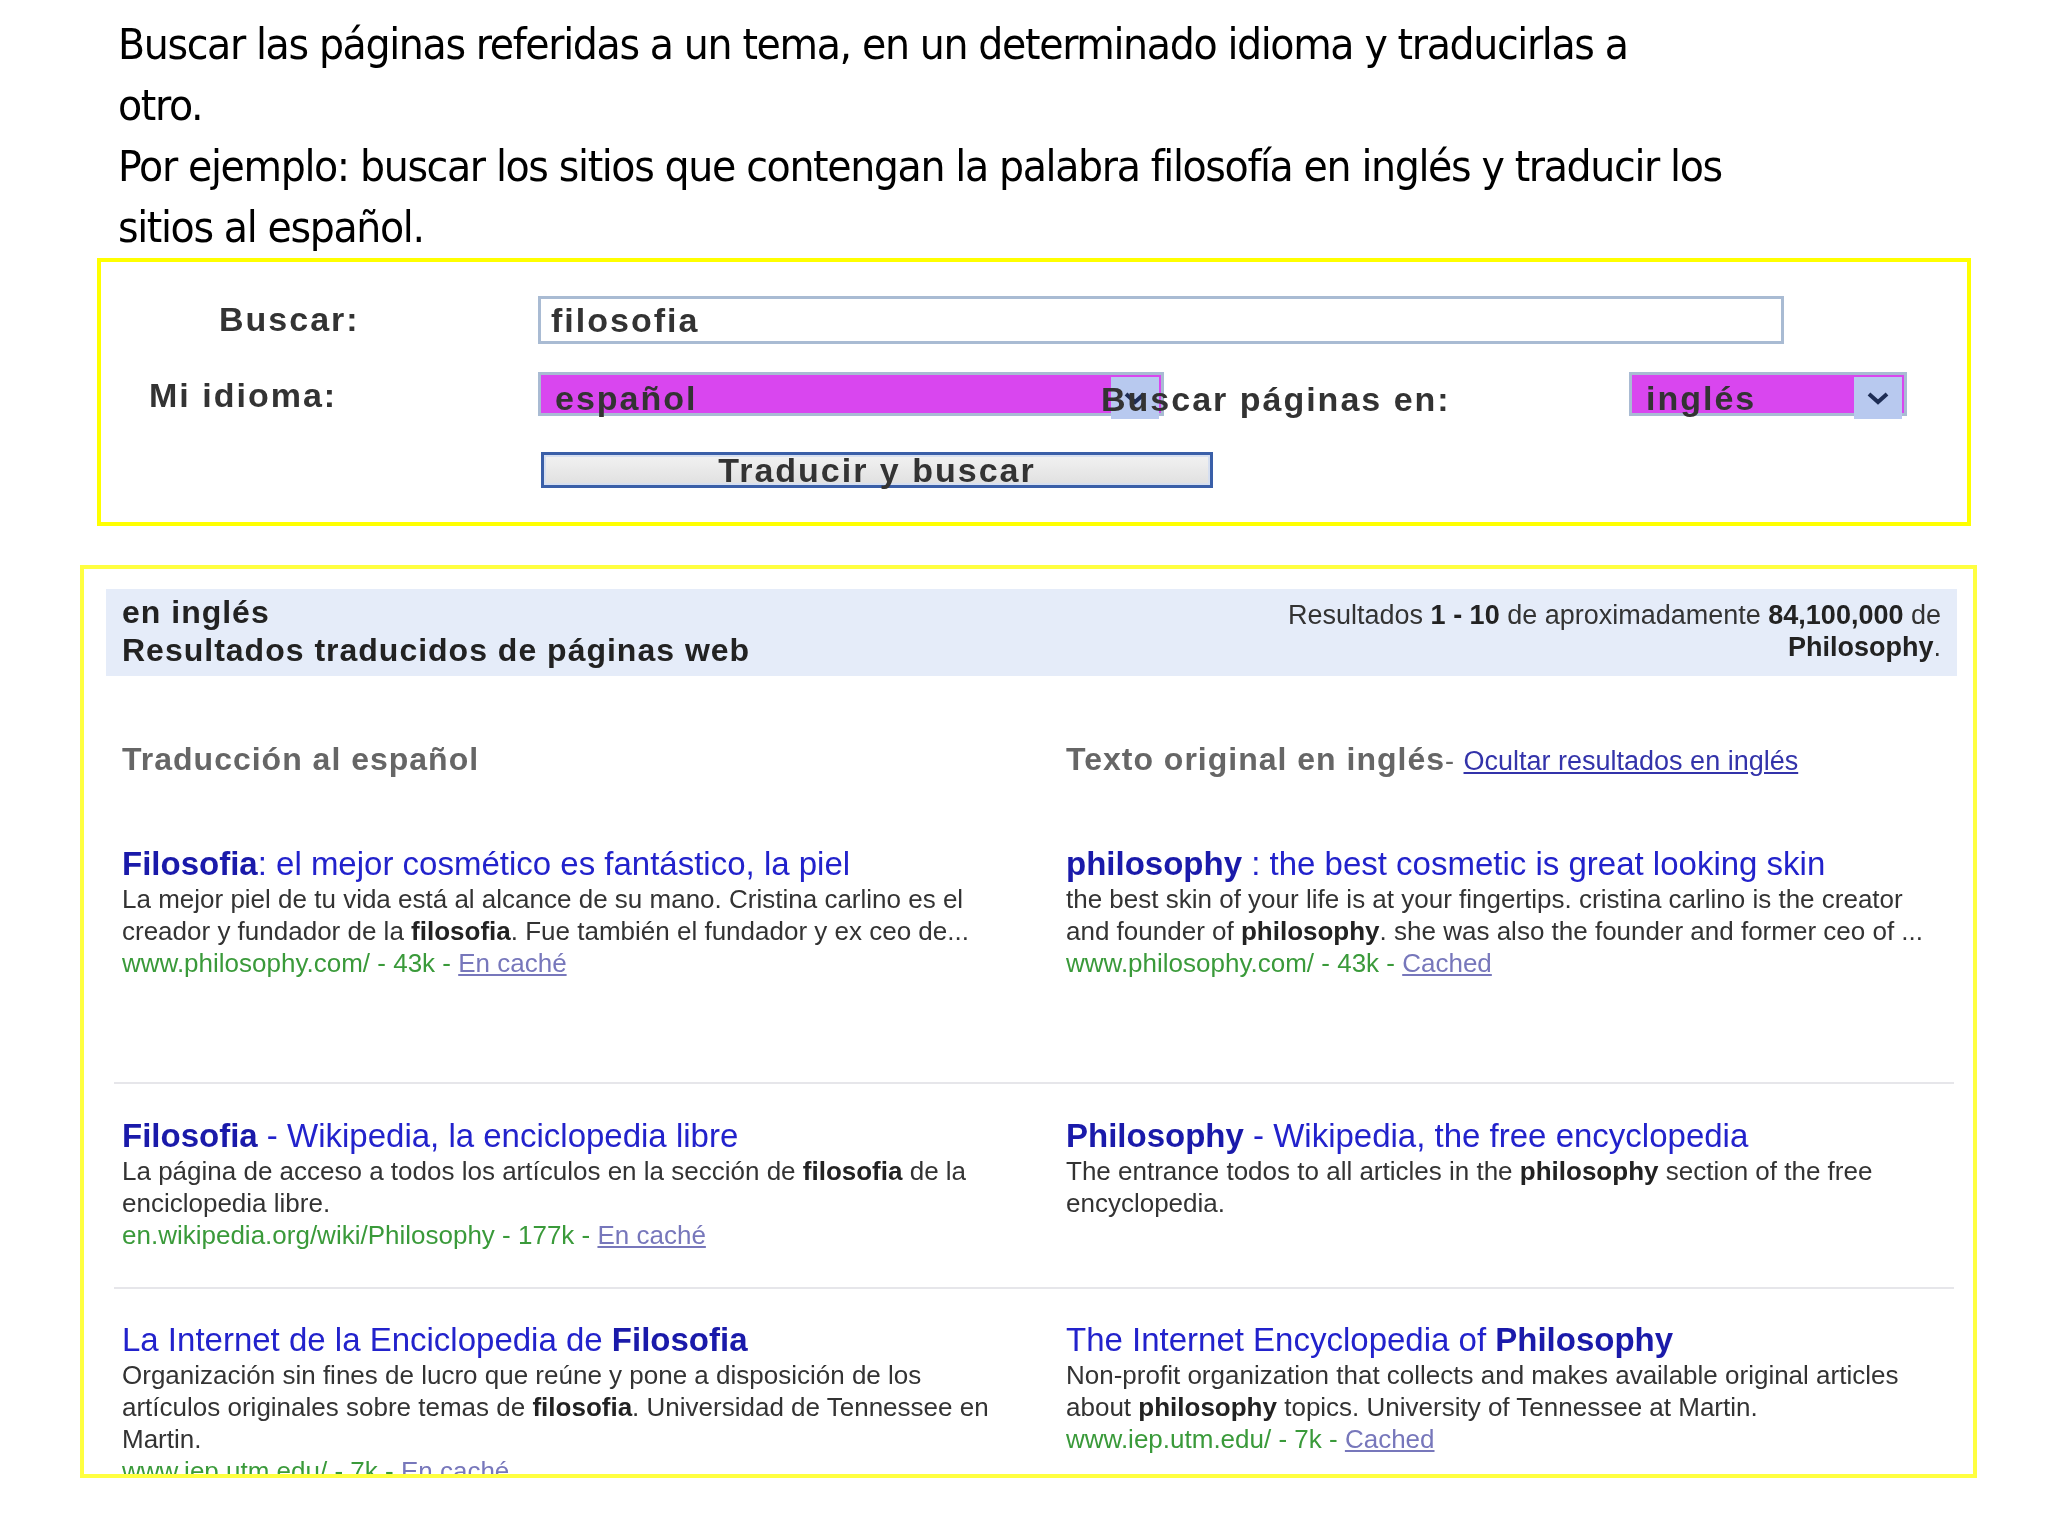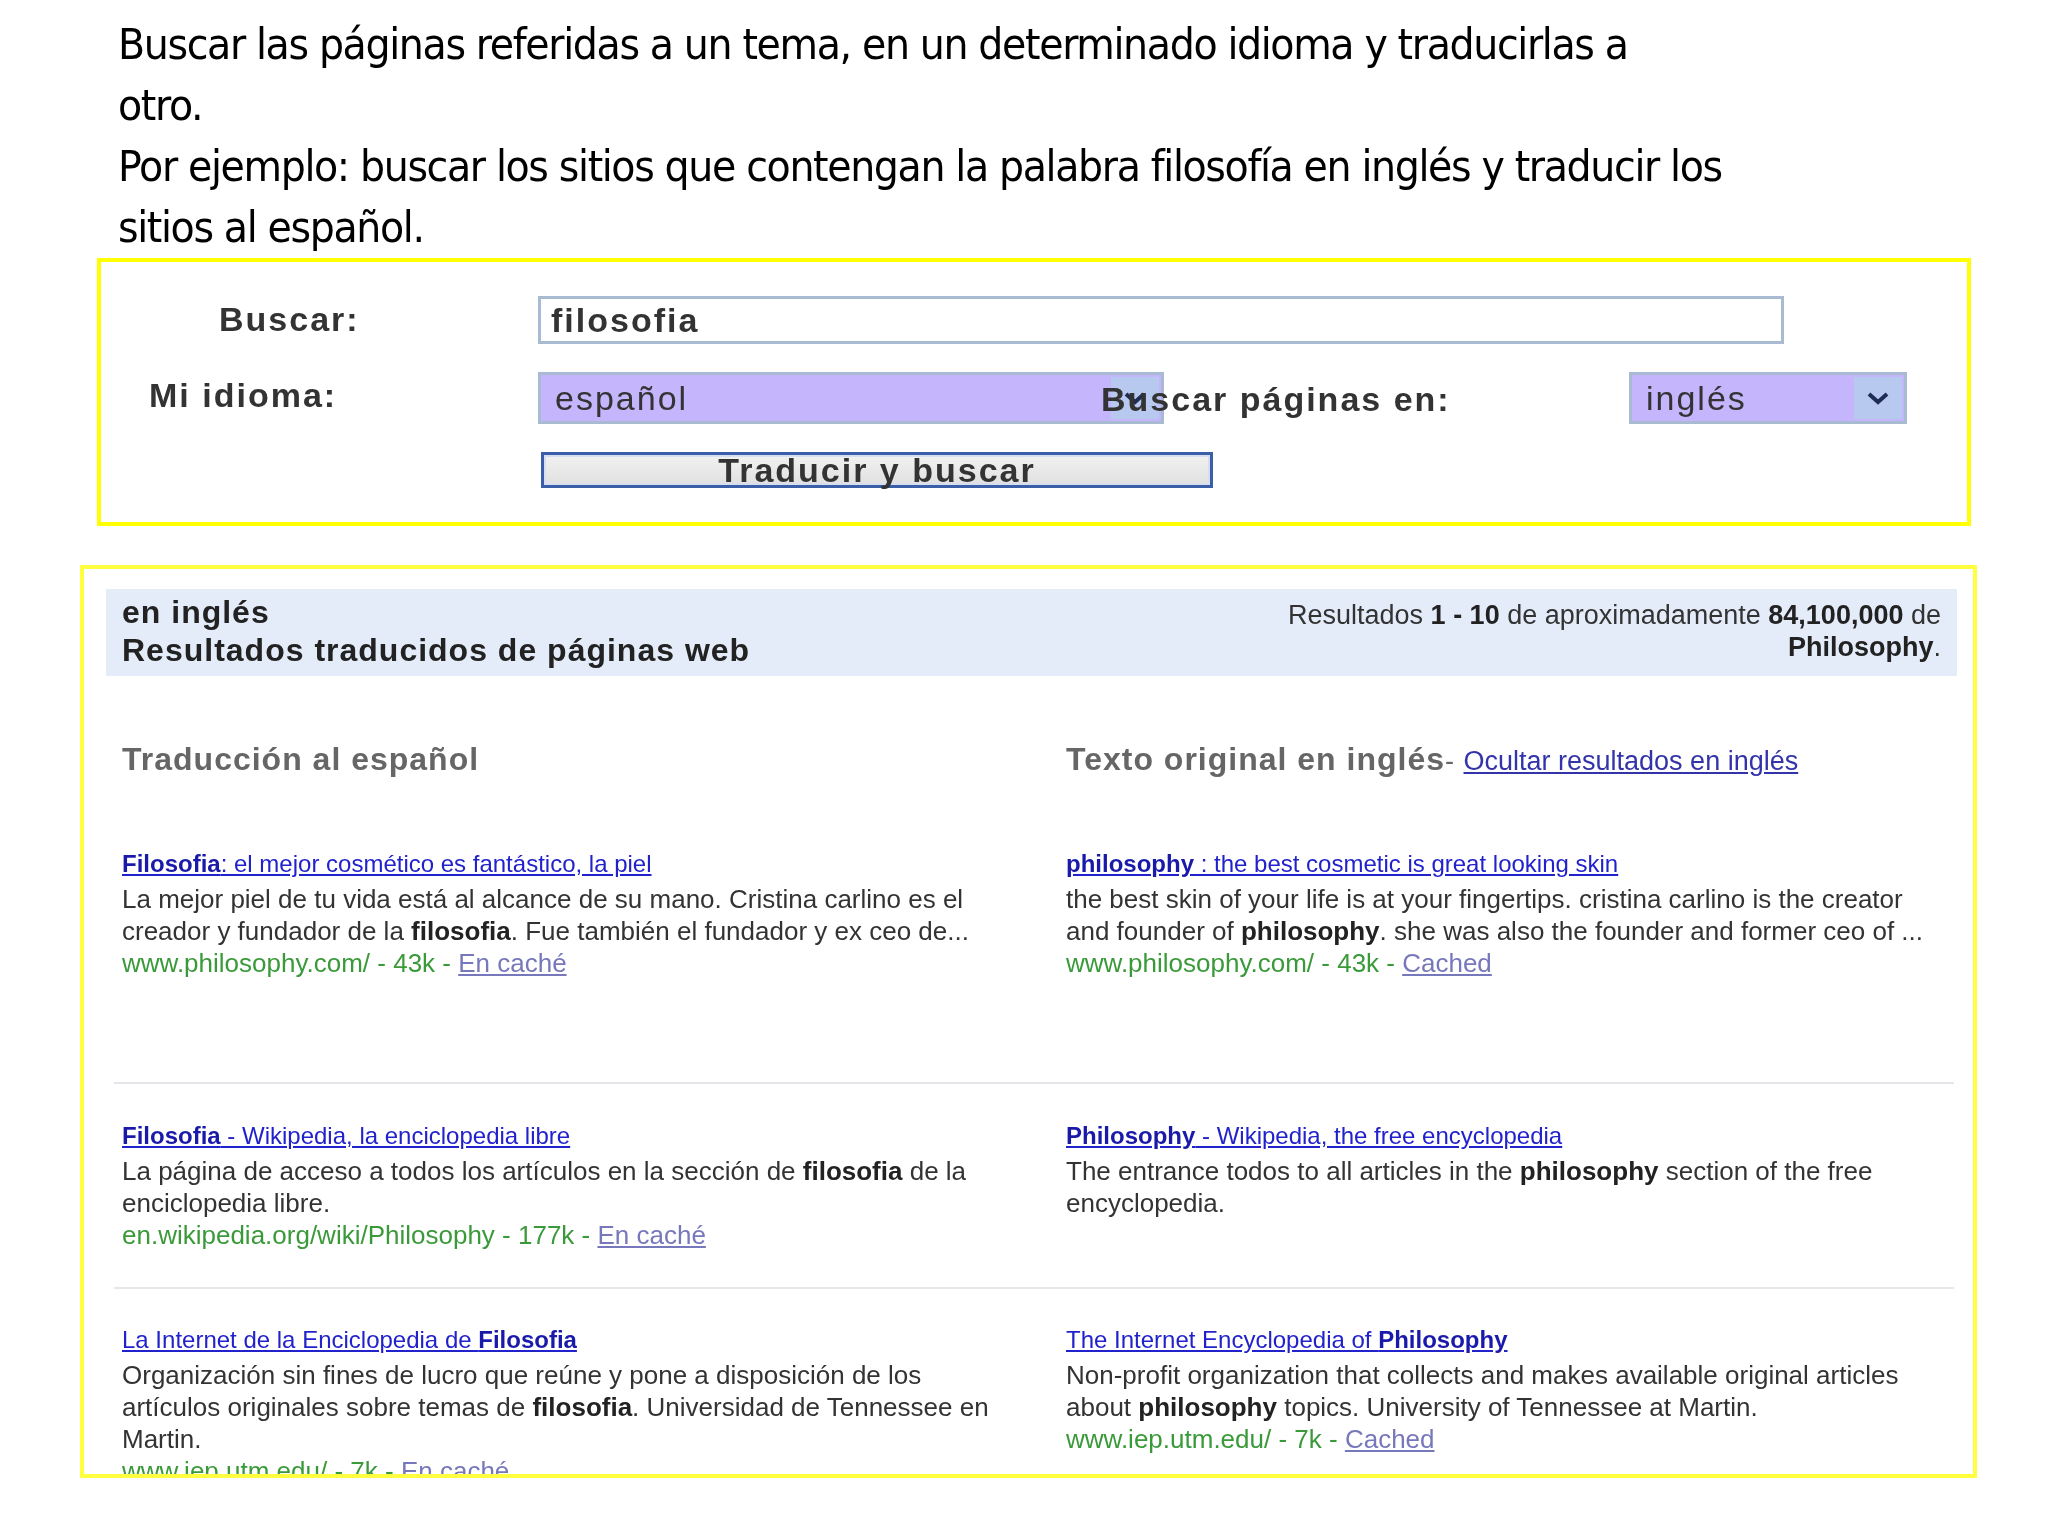--- a/index.html
+++ b/index.html
@@ -4,36 +4,36 @@
 <style>
   html, body { margin:0; padding:0; }
   body { width:2048px; height:1536px; background:#ffffff; position:relative; overflow:hidden; font-family:"Liberation Sans", sans-serif; }
 
   .intro { position:absolute; left:118px; top:14px; width:1860px; font-family:"DejaVu Sans", sans-serif; font-size:43px; line-height:61px; color:#000; letter-spacing:-1.5px; transform:scaleX(0.92); transform-origin:left top; }
   .intro p { margin:0; }
 
   .form-box { position:absolute; left:97px; top:258px; width:1874px; height:268px; border:4px solid #ffff00; box-sizing:border-box; background:#fff; }
   .form-label { position:absolute; font-size:34px; color:#333; font-weight:bold; letter-spacing:2px; }
   .text-input { position:absolute; left:437px; top:34px; width:1246px; height:48px; border:3px solid #a9bbd3; box-sizing:border-box; background:#fff; font-family:"Liberation Sans", sans-serif; font-size:34px; font-weight:bold; color:#333; padding:2px 10px; letter-spacing:2px; }
-  .select { position:absolute; height:52px; border:3px solid #a9bbd3; box-sizing:border-box; background:#c4b5fd; font-size:34px; font-weight:normal; color:#333; letter-spacing:2px; }
+  .select { position:absolute; height:44px; border:3px solid #a9bbd3; box-sizing:border-box; background:#d946ef; font-size:34px; font-weight:bold; color:#333; letter-spacing:2px; }
   .select .val { position:absolute; left:14px; top:4px; }
   .select .arrow { position:absolute; right:2px; top:2px; width:48px; height:42px; background:#b8c9ef; display:flex; align-items:center; justify-content:center; }
   .btn { position:absolute; left:440px; top:190px; width:672px; height:36px; border:3px solid #3a5fa8; border-radius:0; box-sizing:border-box; background:linear-gradient(#f2f2f2,#e0e0e0); font-size:34px; font-weight:bold; color:#333; letter-spacing:2px; display:flex; align-items:center; justify-content:center; box-shadow: inset 0 0 0 2px #d6dff0; }
 
   .results-box { position:absolute; left:80px; top:565px; width:1897px; height:913px; border:4px solid #ffff40; box-sizing:border-box; background:#fff; overflow:hidden; }
   .res-header { position:absolute; left:22px; top:20px; width:1851px; height:87px; background:#e5ecf9; }
   .res-title { position:absolute; left:16px; top:4px; font-size:32px; font-weight:bold; color:#222; line-height:38px; letter-spacing:1px; }
   .res-count { position:absolute; right:16px; top:10px; text-align:right; font-size:27px; color:#333; line-height:32px; }
   .res-count b { color:#222; }
 
   .col-head { position:absolute; font-size:32px; font-weight:bold; color:#666; letter-spacing:1px; line-height:36px; }
   .col-head a { font-size:27px; font-weight:normal; color:#3333aa; text-decoration:underline; letter-spacing:0; }
 
   .result { position:absolute; width:900px; }
-  .r-title { font-size:24px; line-height:38px; color:#2222cc; text-decoration:underline; }
+  .r-title { font-size:33px; line-height:38px; color:#2222cc; }
   .r-title b { color:#1a1aaa; }
   .r-snippet { font-size:26px; line-height:32px; color:#333; }
   .r-snippet b { color:#222; }
   .r-url { font-size:26px; line-height:32px; color:#3a9a3a; }
   .r-url .cache { color:#7777bb; text-decoration:underline; }
   .sep { position:absolute; left:30px; width:1840px; height:2px; background:#e6e6ea; }
 </style>
 </head>
 <body>
 

